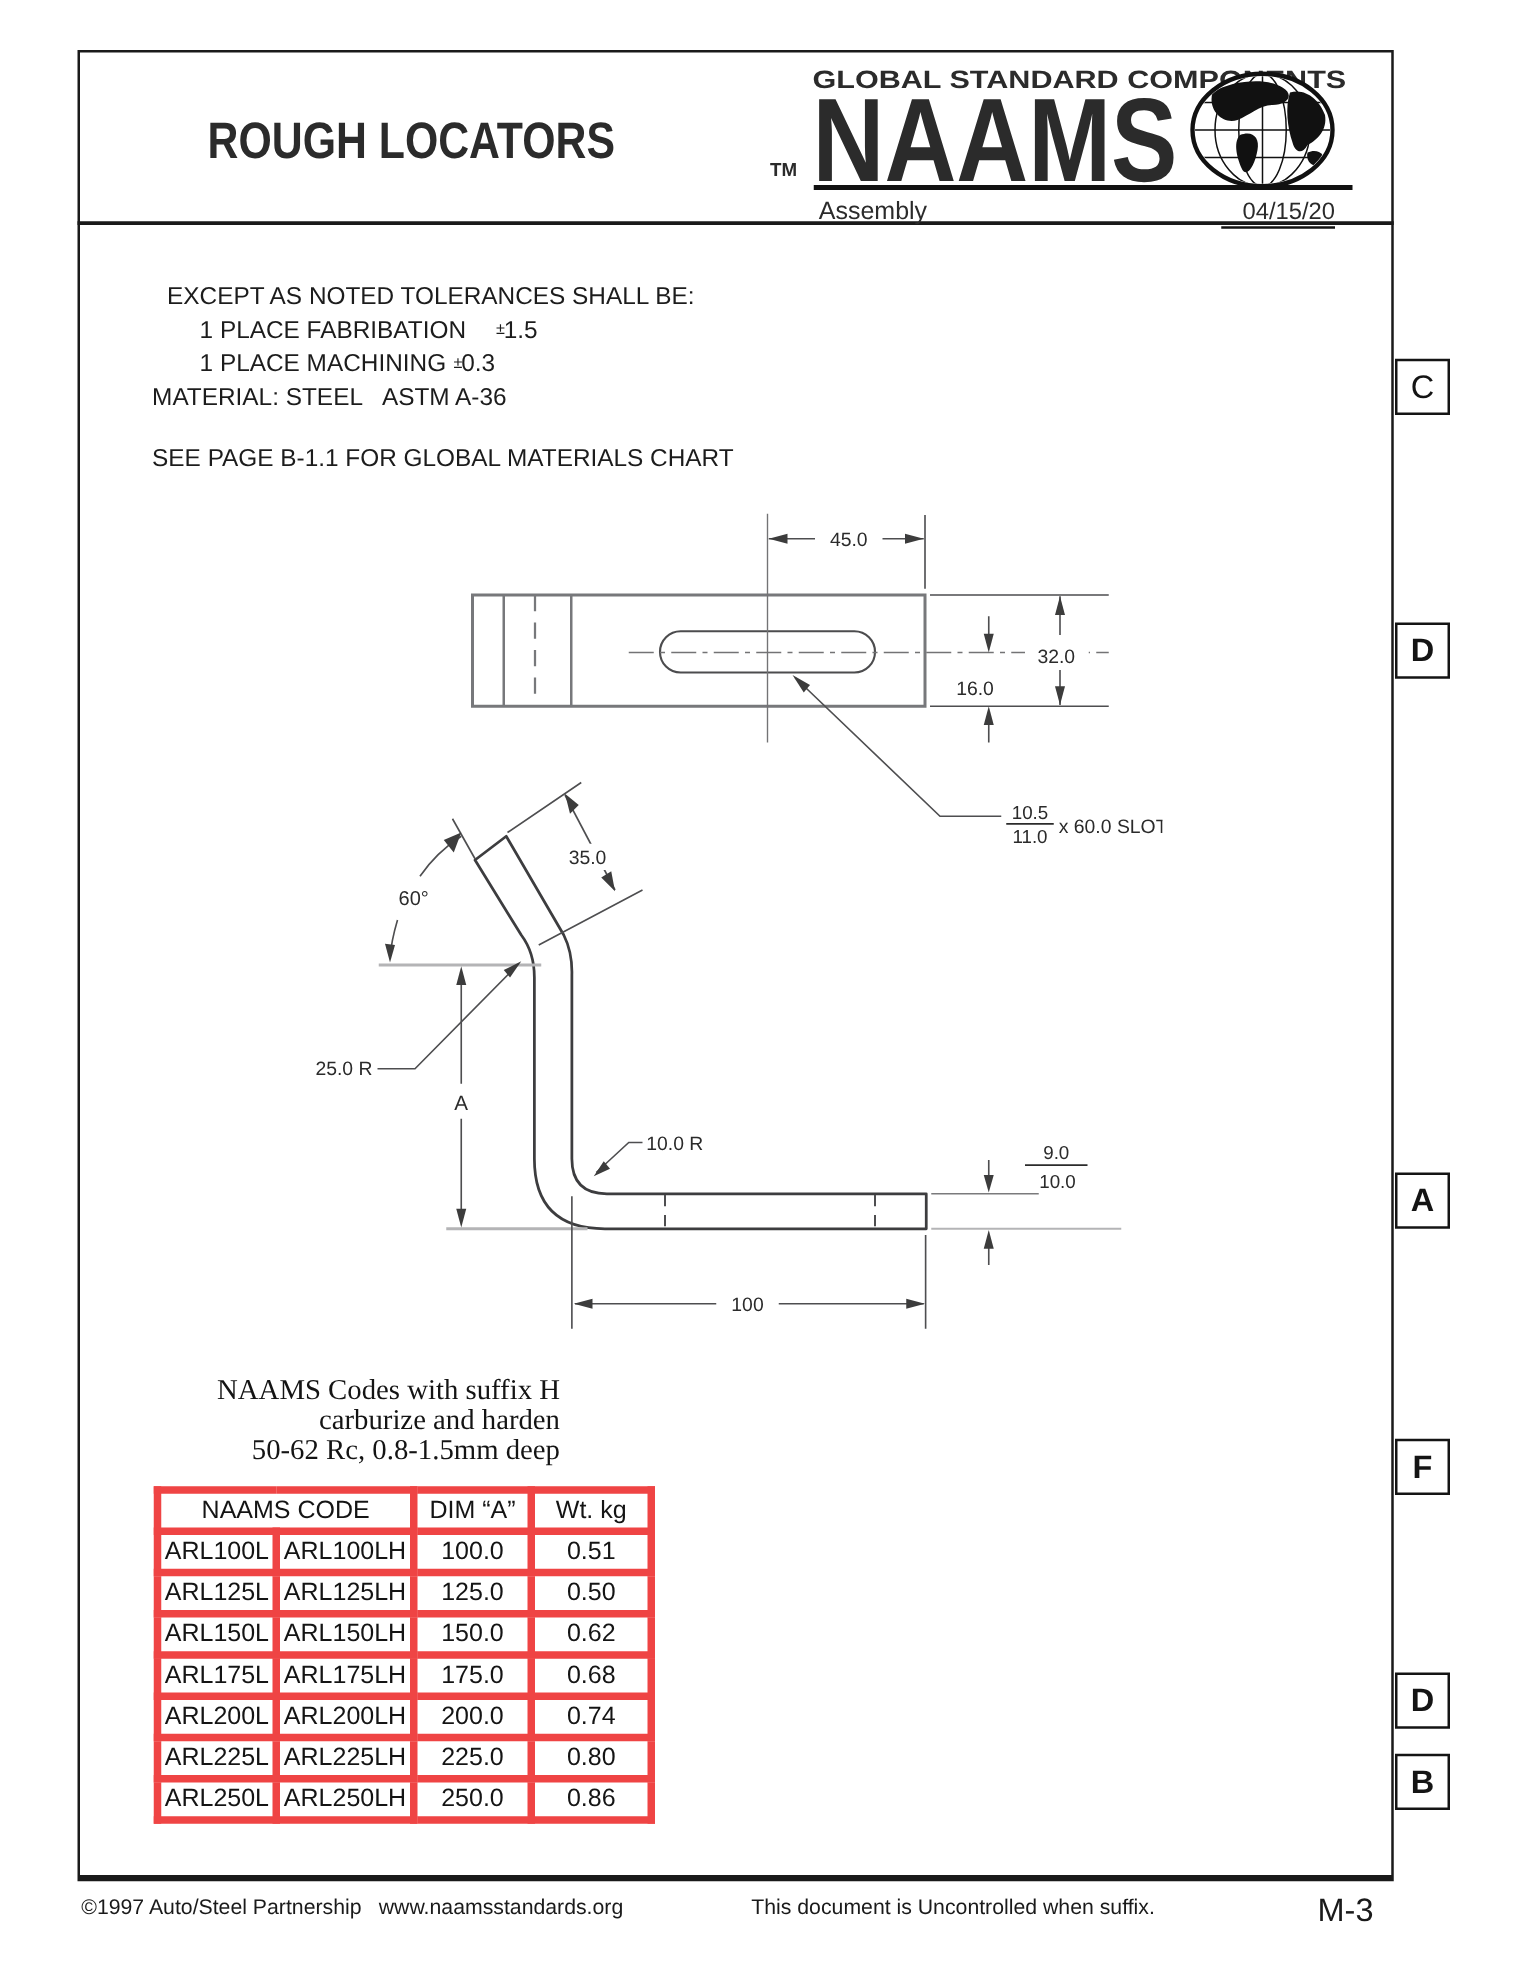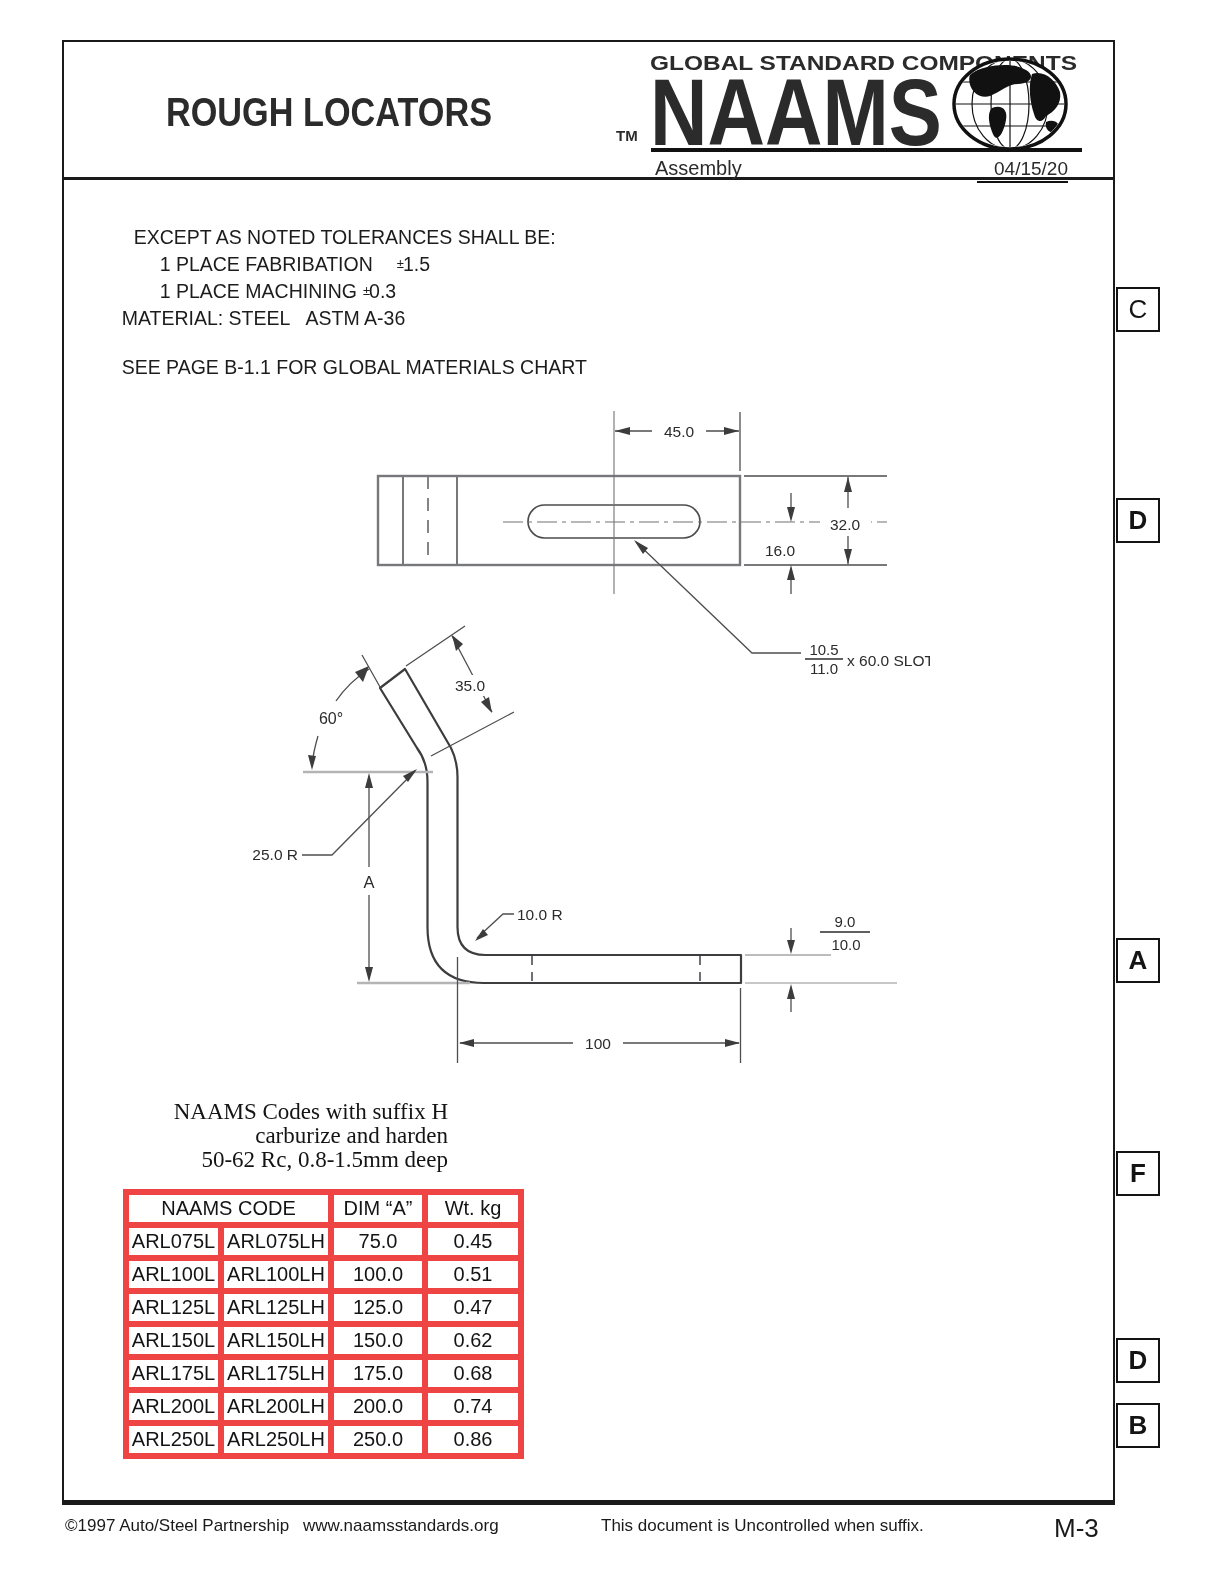--- a/index.html
+++ b/index.html
@@ -189,56 +189,56 @@
     </colgroup>
   <thead>
     <tr>
       <th colspan="2">NAAMS CODE</th>
       <th>DIM “A”</th>
       <th>Wt. kg</th>
     </tr>
   </thead>
   <tbody>
     <tr>
-      <td>ARL075L</td>
-        <td>ARL075LH</td>
-        <td>75.0</td>
-        <td>0.45</td>
-      </tr>
-    <tr>
       <td>ARL100L</td>
         <td>ARL100LH</td>
         <td>100.0</td>
         <td>0.51</td>
       </tr>
     <tr>
       <td>ARL125L</td>
         <td>ARL125LH</td>
         <td>125.0</td>
-        <td>0.47</td>
+        <td>0.50</td>
       </tr>
     <tr>
       <td>ARL150L</td>
         <td>ARL150LH</td>
         <td>150.0</td>
         <td>0.62</td>
       </tr>
     <tr>
       <td>ARL175L</td>
         <td>ARL175LH</td>
         <td>175.0</td>
         <td>0.68</td>
       </tr>
     <tr>
       <td>ARL200L</td>
         <td>ARL200LH</td>
         <td>200.0</td>
         <td>0.74</td>
       </tr>
     <tr>
+      <td>ARL225L</td>
+        <td>ARL225LH</td>
+        <td>225.0</td>
+        <td>0.80</td>
+      </tr>
+    <tr>
       <td>ARL250L</td>
         <td>ARL250LH</td>
         <td>250.0</td>
         <td>0.86</td>
       </tr>
   </tbody>
 </table>
 
 <div class="mletter light" style="top:287px">
     <span>C</span>

